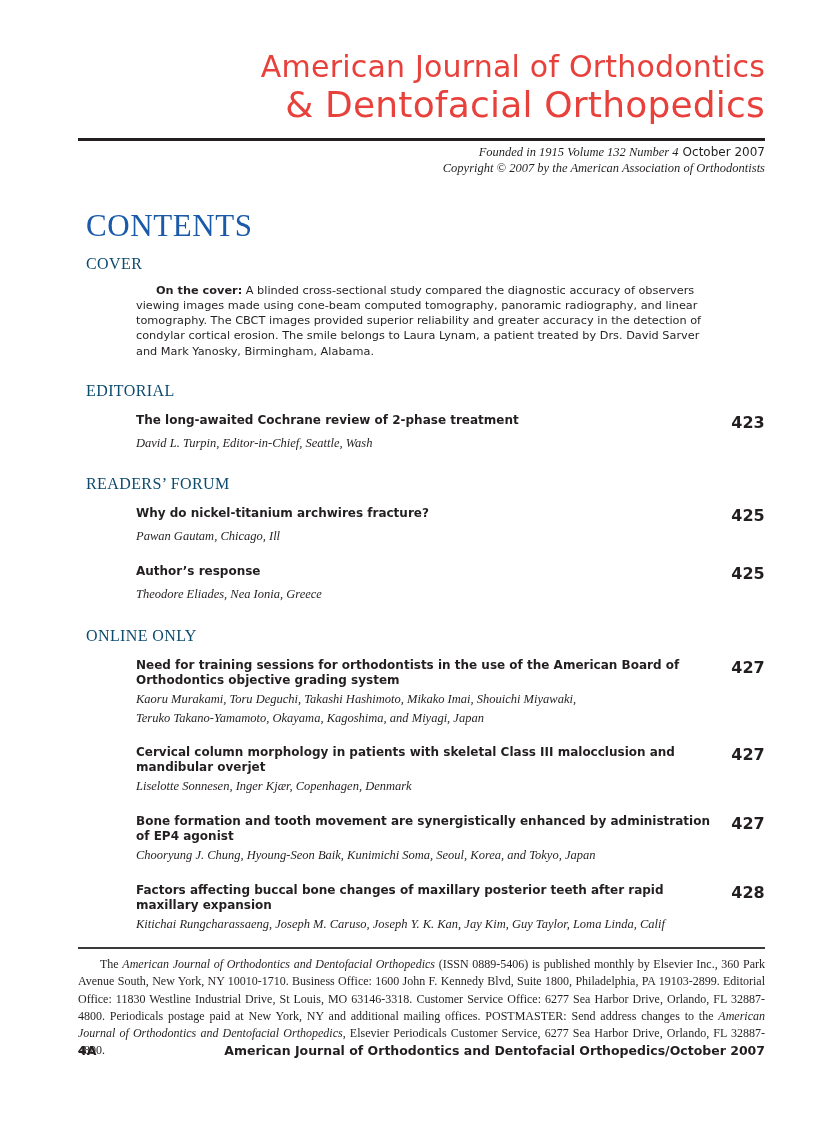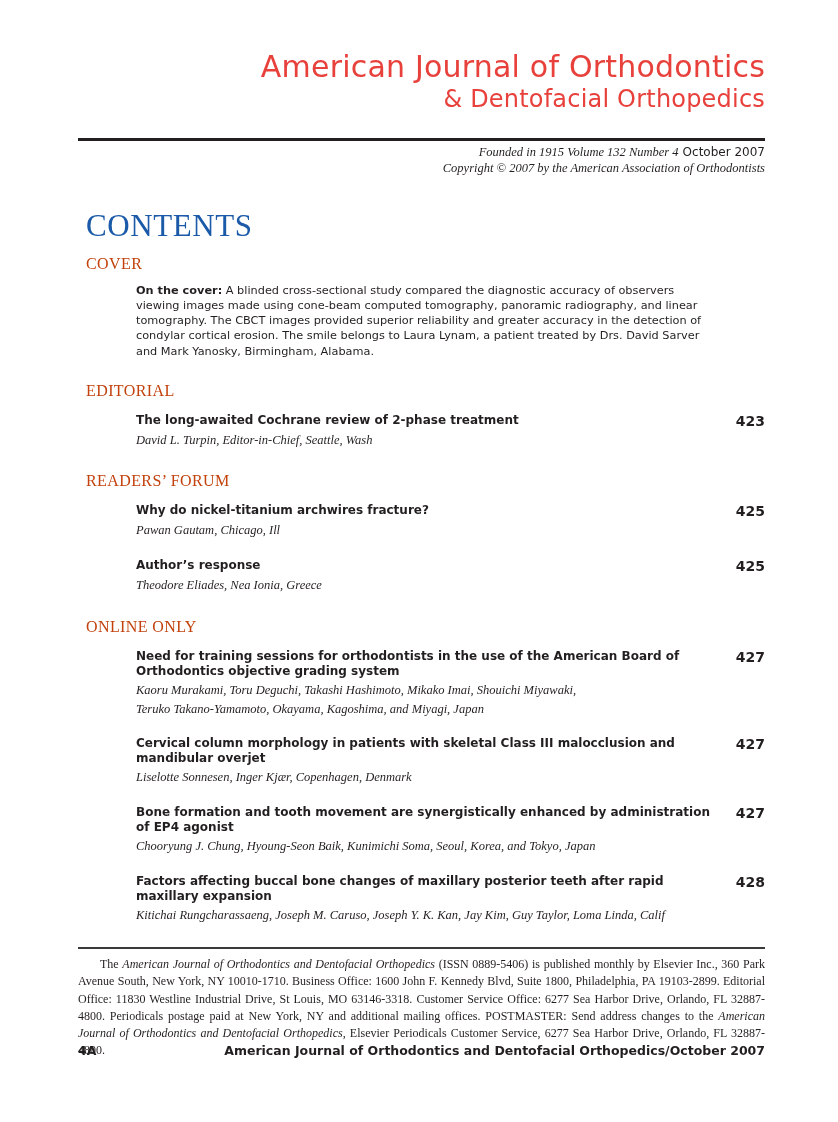--- a/index.html
+++ b/index.html
@@ -29,21 +29,21 @@
   .masthead-line1,
   .masthead-line2 {
     color: #e8413c;
     font-family: "DejaVu Sans", "Liberation Sans", sans-serif;
     font-weight: 400;
     letter-spacing: 0.2px;
     line-height: 1.0;
     white-space: nowrap;
   }
   .masthead-line1 { font-size: 30px; }
-  .masthead-line2 { font-size: 24px; margin-top: 5px; }
+  .masthead-line2 { font-size: 36px; margin-top: 5px; }
 
   .rule-top {
     position: absolute;
     left: 78px;
     top: 138px;
     width: 687px;
     height: 3px;
     background: #231f20;
   }
 
@@ -80,36 +80,36 @@
   
   .body-col {
     position: absolute;
     left: 86px;
     top: 255px;
     width: 679px;
   }
 
   .section-head {
     font-size: 16px;
-    color: #c2410c;
+    color: #0c4a6e;
     letter-spacing: 0.4px;
     margin: 0 0 4px 0;
   }
   .section-gap { margin-top: 23px; }
 
   .cover-note {
     margin: 10px 0 0 50px;
     width: 580px;
     font-family: "DejaVu Sans", "Liberation Sans", sans-serif;
     font-size: 11.3px;
     line-height: 1.34;
     color: #231f20;
     text-align: left;
   }
-  .cover-note b { font-weight: bold; }
+  .cover-note b { font-weight: bold; margin-left: 20px; }
 
   .entry {
     position: relative;
     margin: 13px 0 0 50px;
     width: 629px;
   }
   .entry-row {
     display: flex;
     align-items: flex-start;
     justify-content: space-between;
@@ -119,24 +119,24 @@
     font-weight: bold;
     font-size: 12px;
     line-height: 1.25;
     color: #231f20;
     flex: 1 1 auto;
     padding-right: 16px;
   }
   .entry-page {
     font-family: "DejaVu Sans", "Liberation Sans", sans-serif;
     font-weight: bold;
-    font-size: 14px;
+    font-size: 16px;
     color: #231f20;
     flex: 0 0 34px;
-    text-align: right;
+    text-align: center;
     white-space: nowrap;
   }
   .entry-authors {
     font-style: italic;
     font-size: 12.5px;
     line-height: 1.5;
     color: #231f20;
     margin-top: 2px;
     padding-right: 50px;
   }

